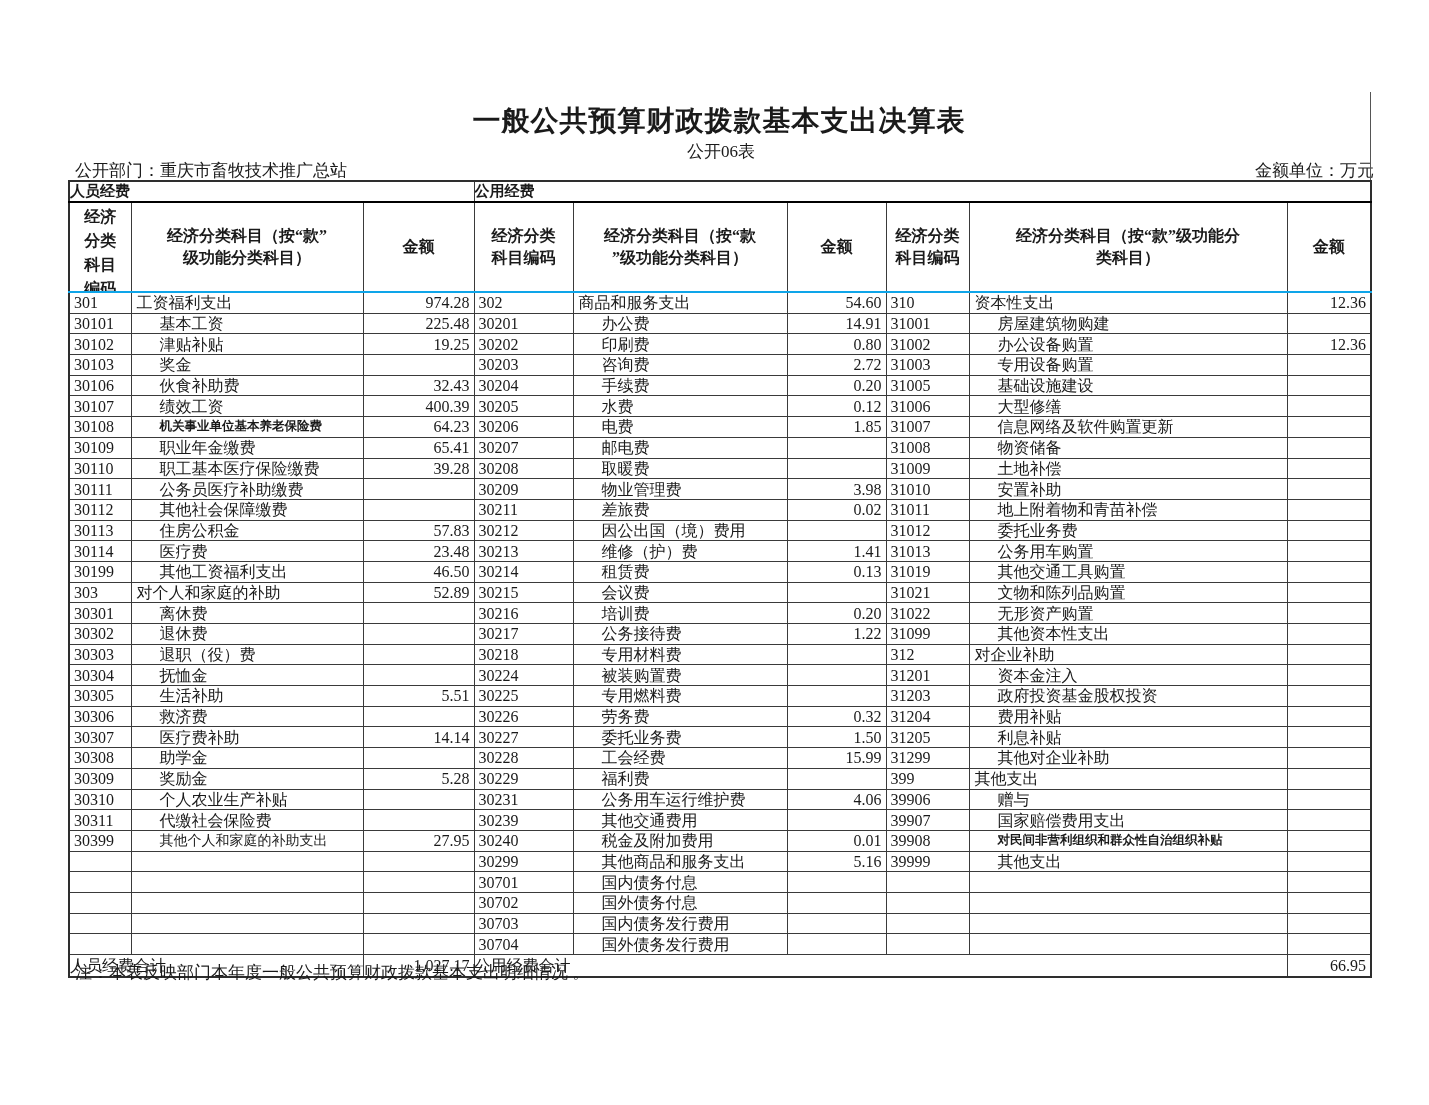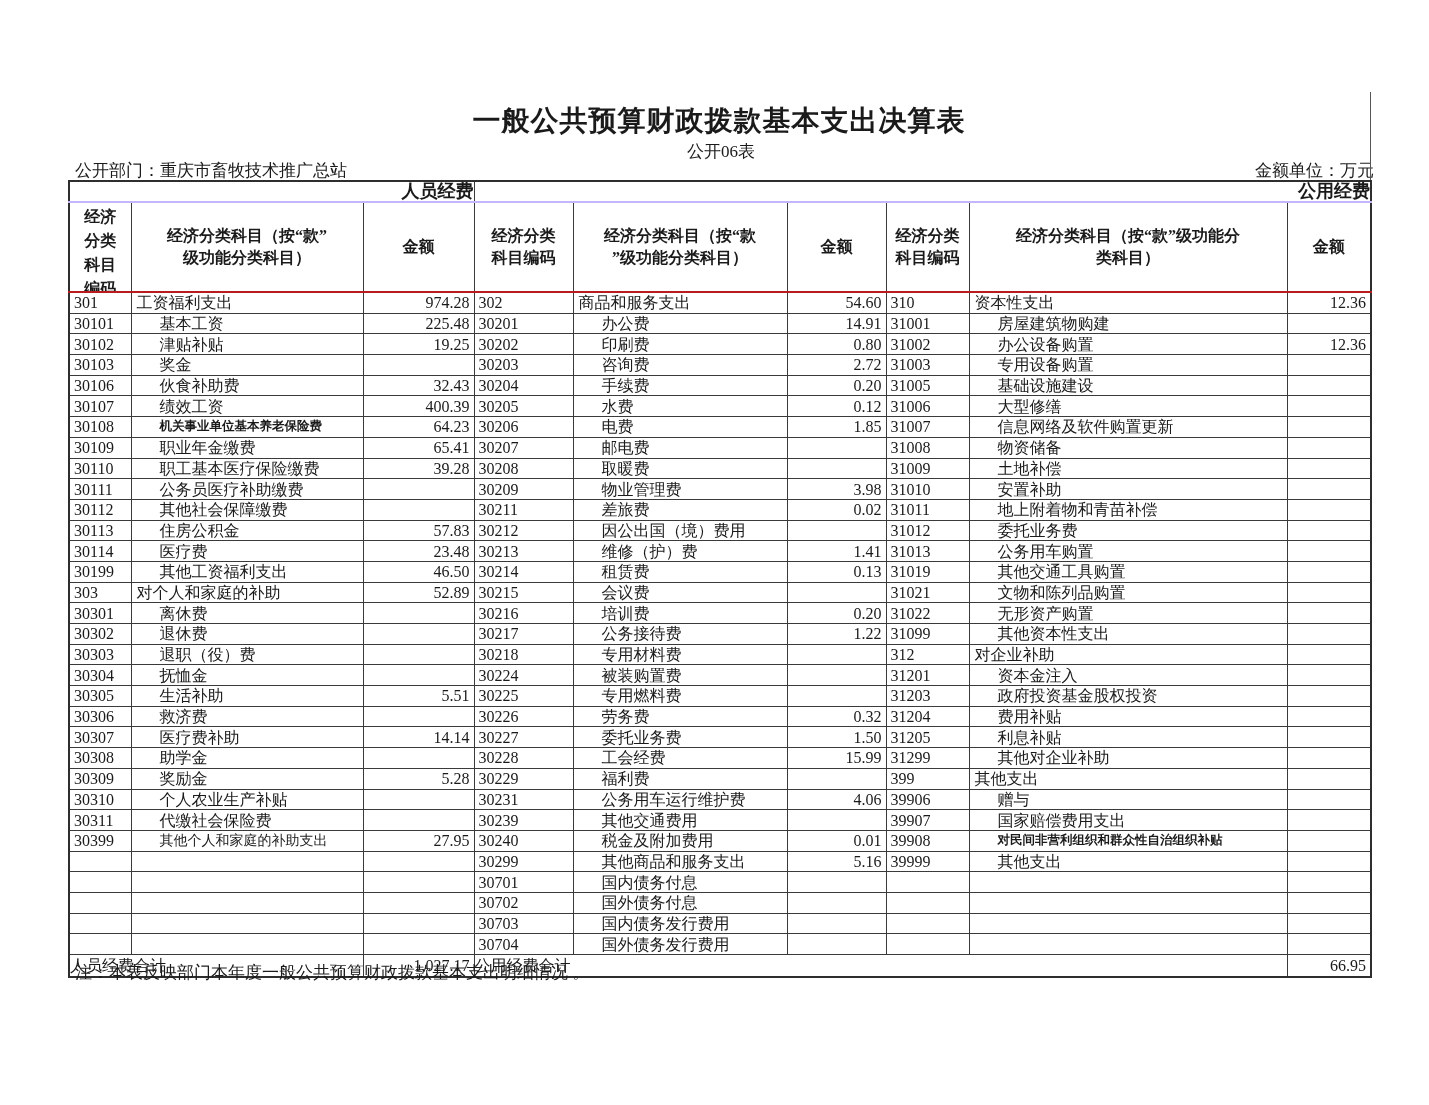--- a/index.html
+++ b/index.html
@@ -24,27 +24,27 @@
   table.budget{
     position:absolute;left:68px;top:180px;width:1302px;
     border-collapse:collapse;table-layout:fixed;
     border:2px solid #2e2e2e;
   }
   .budget th,.budget td{
     border:1px solid #3a3a3a;padding:0;margin:0;overflow:hidden;
     white-space:nowrap;font-weight:normal;
   }
   tr.grp-row th{
-    height:19px;font-size:18px;font-weight:bold;text-align:right;
-    border-bottom:2px solid #c4b5fd;line-height:19px;
+    height:19px;font-size:15px;font-weight:bold;text-align:left;
+    border-bottom:2px solid #000000;line-height:19px;
   }
   tr.col-row th{
     height:86px;font-size:16px;font-weight:bold;text-align:center;
     vertical-align:middle;white-space:pre-line;line-height:22px;
-    border-bottom:2px solid #b91c1c;
+    border-bottom:2px solid #0ea5e9;
   }
   tr.col-row th .clip{
     height:86px;overflow:hidden;line-height:24px;padding-top:2px;
     white-space:pre-line;
   }
   tbody td{height:19.7px;font-size:16px;line-height:19px;vertical-align:middle;}
   td.code{text-align:left;padding-left:4px;}
   td.subj.parent{padding-left:5px;}
   td.subj.child{padding-left:28px;}
   td.subj.sz-s{font-size:14px;}

